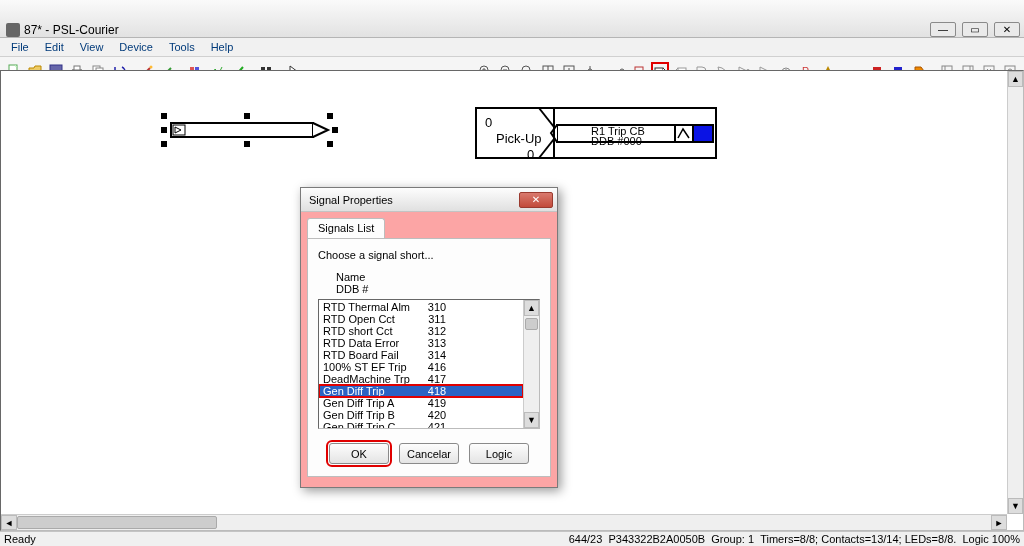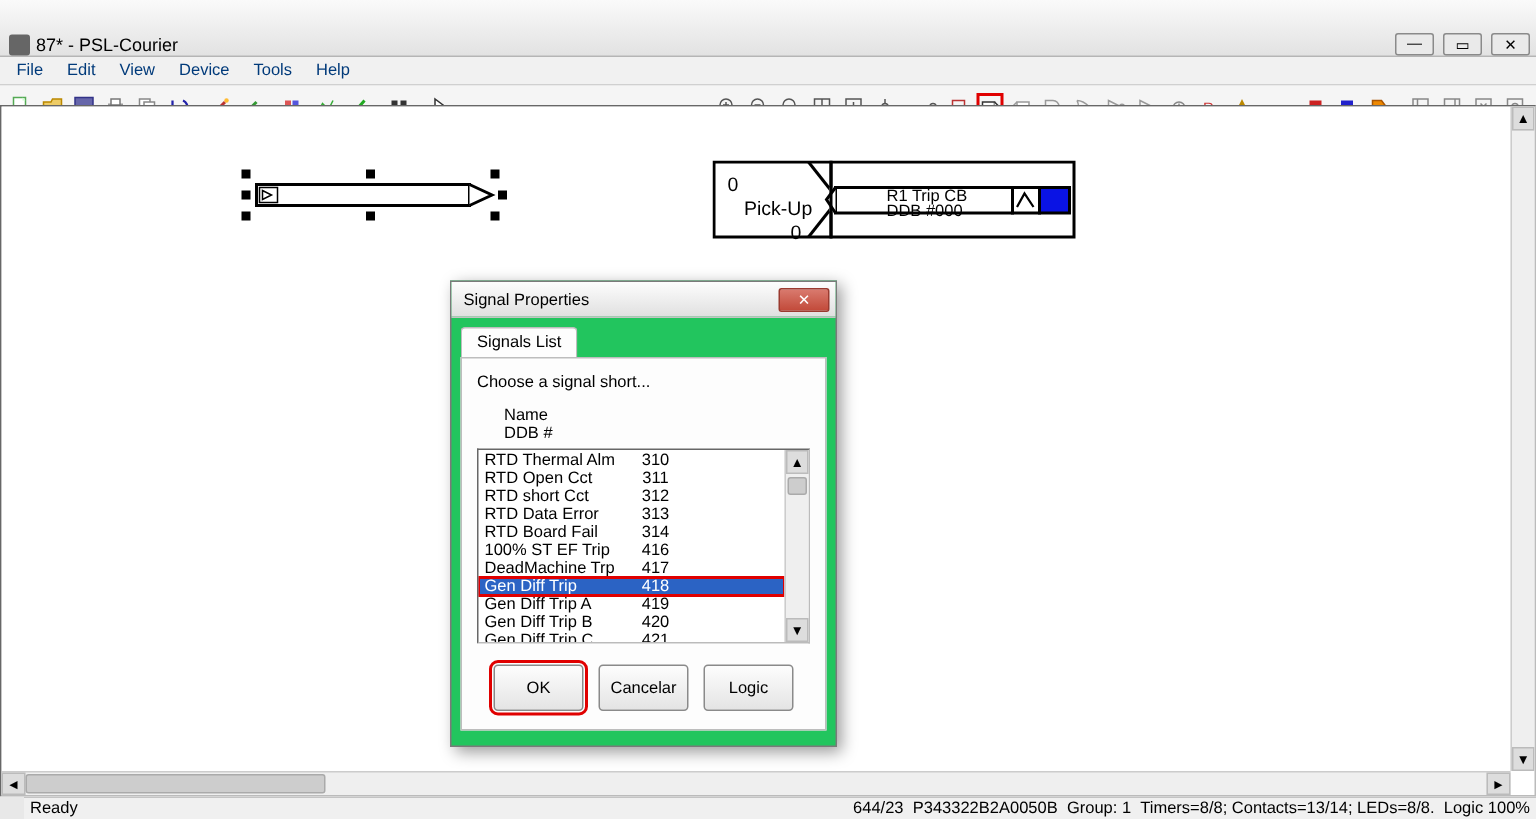--- a/index.html
+++ b/index.html
@@ -31,25 +31,25 @@
   .vscroll .arrow { height:16px; background:#ddd; border:1px solid #bbb; display:flex; align-items:center; justify-content:center; font-size:9px; }
   .vscroll .track { position:absolute; top:16px; bottom:16px; left:0; right:0; }
   .hscroll { position:absolute; bottom:0; left:0; right:16px; height:16px; background:#efefef; border-top:1px solid #ccc; }
   .hscroll .arrow { width:16px; height:100%; background:#ddd; border:1px solid #bbb; display:inline-flex; align-items:center; justify-content:center; font-size:9px; float:left; }
   .hscroll .thumb { position:absolute; left:16px; width:200px; top:1px; bottom:1px; background:#cdcdcd; border:1px solid #aaa; border-radius:2px; }
 
   
   .handle { position:absolute; width:6px; height:6px; background:#000; }
 
   
-  .statusbar { position:absolute; bottom:0; left:16px; right:0; height:15px; background:#f0f0f0; border-top:1px solid #c4c4c4; display:flex; align-items:center; font-size:11px; padding:0 4px; }
+  .statusbar { position:absolute; bottom:0; left:0; right:0; height:15px; background:#f0f0f0; border-top:1px solid #c4c4c4; display:flex; align-items:center; font-size:11px; padding:0 4px; }
   .statusbar .spacer { flex:1; }
 
   
-  .dialog { position:absolute; left:300px; top:187px; width:258px; background:#22c55e; border:1px solid #7a7a7a; box-shadow: 3px 3px 10px rgba(0,0,0,0.4); }
+  .dialog { position:absolute; left:300px; top:187px; width:258px; background:#fca5a5; border:1px solid #7a7a7a; box-shadow: 3px 3px 10px rgba(0,0,0,0.4); }
   .dlg-title { height:24px; background:linear-gradient(#fdfdfd,#e0e0e0); display:flex; align-items:center; padding:0 4px 0 8px; border-bottom:1px solid #c3c3c3; font-size:11px; }
   .dlg-title .spacer2 { flex:1; }
   .dlg-close { width:34px; height:16px; background:linear-gradient(#d97a6e,#c24a3a); border:1px solid #9a3a2f; border-radius:2px; color:#fff; display:flex; align-items:center; justify-content:center; font-size:10px; }
   .dlg-body { padding:6px 6px 10px 6px; }
   .tabhead { display:flex; }
   .tab { padding:3px 10px 4px 10px; background:#fdfdfd; border:1px solid #bdbdbd; border-bottom:none; border-radius:3px 3px 0 0; font-size:11px; }
   .tabpage { border:1px solid #bdbdbd; background:#fdfdfd; padding:10px 10px 12px 10px; }
   .choose-label { font-size:11px; margin-bottom:10px; }
   .list-headers { display:flex; font-size:11px; padding:0 4px 4px 18px;flex-direction:column; }
   .list-headers .col-name { width:96px; }
@@ -58,21 +58,21 @@
   .row { display:flex; padding:0 4px; height:12px; align-items:center; }
   .row .c1 { width:100px; white-space:nowrap; overflow:hidden; }
   .row .c2 { width:28px; text-align:center; }
   .row.sel { background:#2b63c4; color:#fff; }
   .row.hl { outline:2px solid #e00000; outline-offset:-1px; }
   .list-vscroll { width:16px; background:#efefef; border-left:1px solid #ccc; display:flex; flex-direction:column; }
   .list-vscroll .arrow { height:16px; background:#ddd; border:1px solid #bbb; font-size:9px; display:flex; align-items:center; justify-content:center; }
   .list-vscroll .track2 { flex:1; position:relative; }
   .list-vscroll .thumb2 { position:absolute; top:2px; left:1px; right:1px; height:12px; background:#cdcdcd; border:1px solid #aaa; border-radius:2px; }
   .dlg-buttons { display:flex; gap:10px; justify-content:center; margin-top:14px; }
-  .dlg-btn { min-width:60px; height:31px; background:linear-gradient(#fdfdfd,#e4e4e4); border:1px solid #8a8a8a; border-radius:3px; font-size:11px; display:flex; align-items:center; justify-content:center; }
+  .dlg-btn { min-width:60px; height:21px; background:linear-gradient(#fdfdfd,#e4e4e4); border:1px solid #8a8a8a; border-radius:3px; font-size:11px; display:flex; align-items:center; justify-content:center; }
   .dlg-btn.ok { outline:2px solid #e00000; outline-offset:1px; }
 
   svg { display:block; }
 </style>
 </head>
 <body>
 
 <div class="titlebar">
   <span class="app-icon"></span>
   <span class="title">87* - PSL-Courier</span>

